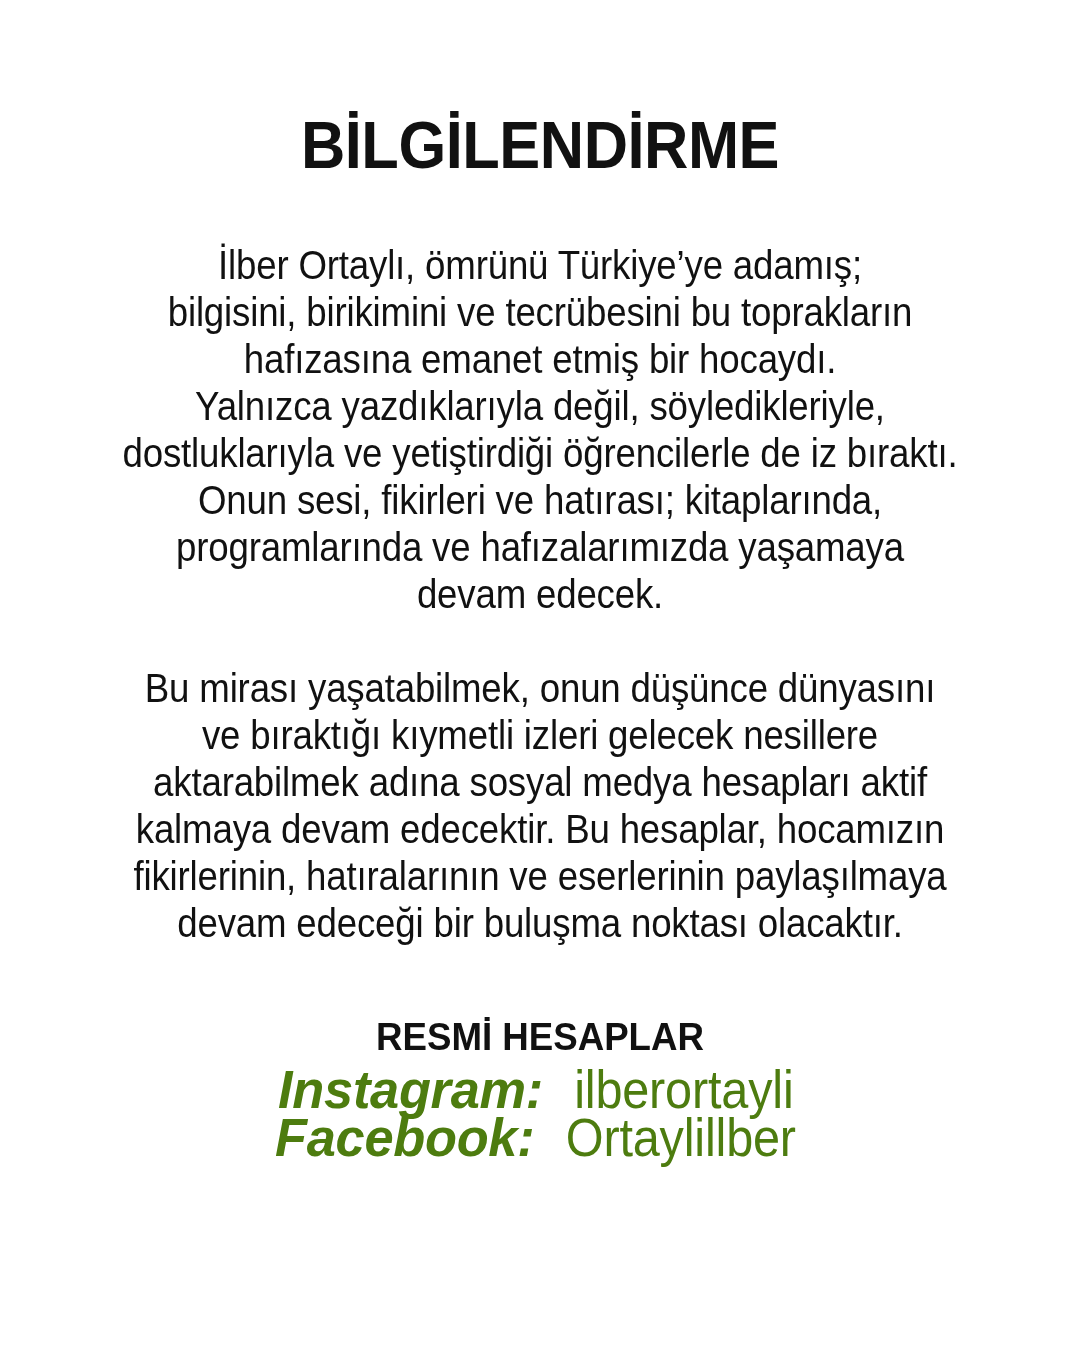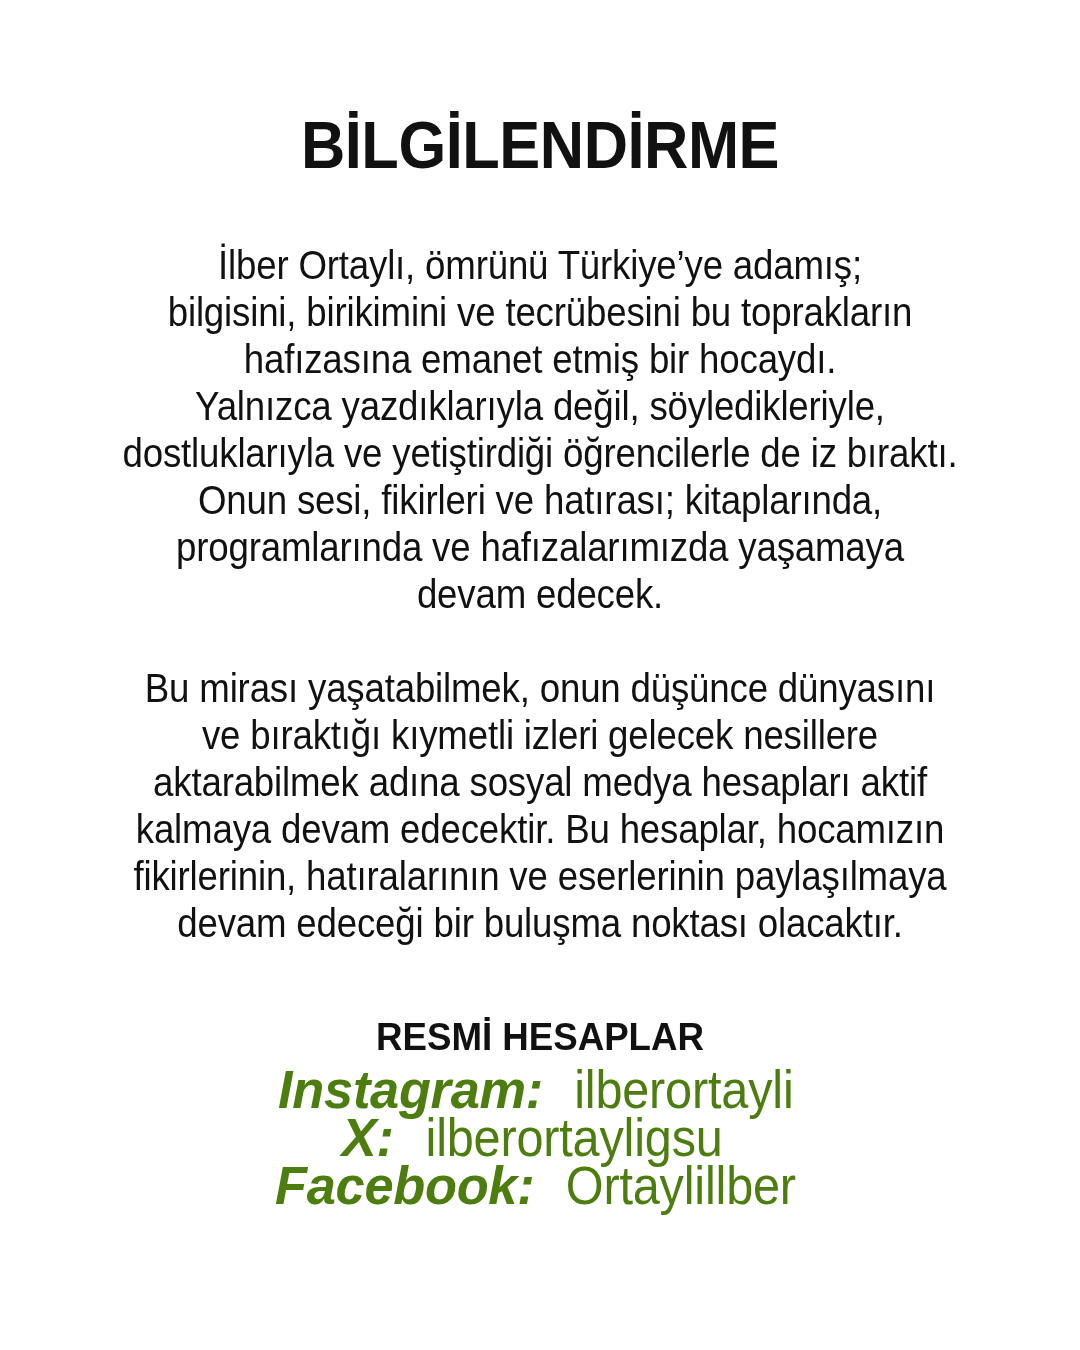--- a/index.html
+++ b/index.html
@@ -139,24 +139,20 @@
 
     <div id="accounts">
 
       <div id="accounts-heading">RESMİ HESAPLAR</div>
 
       <div class="account-row">
         <span class="account-label">Instagram:</span>
         <span class="account-value">ilberortayli</span>
       </div>
 
-      <div class="account-row">
-        <span class="account-label">X:</span>
-        <span class="account-value">ilberortayligsu</span>
-      </div>
 
       <div class="account-row">
         <span class="account-label">Facebook:</span>
         <span class="account-value">Ortaylillber</span>
       </div>
 
 
     </div>
 
   </div>

